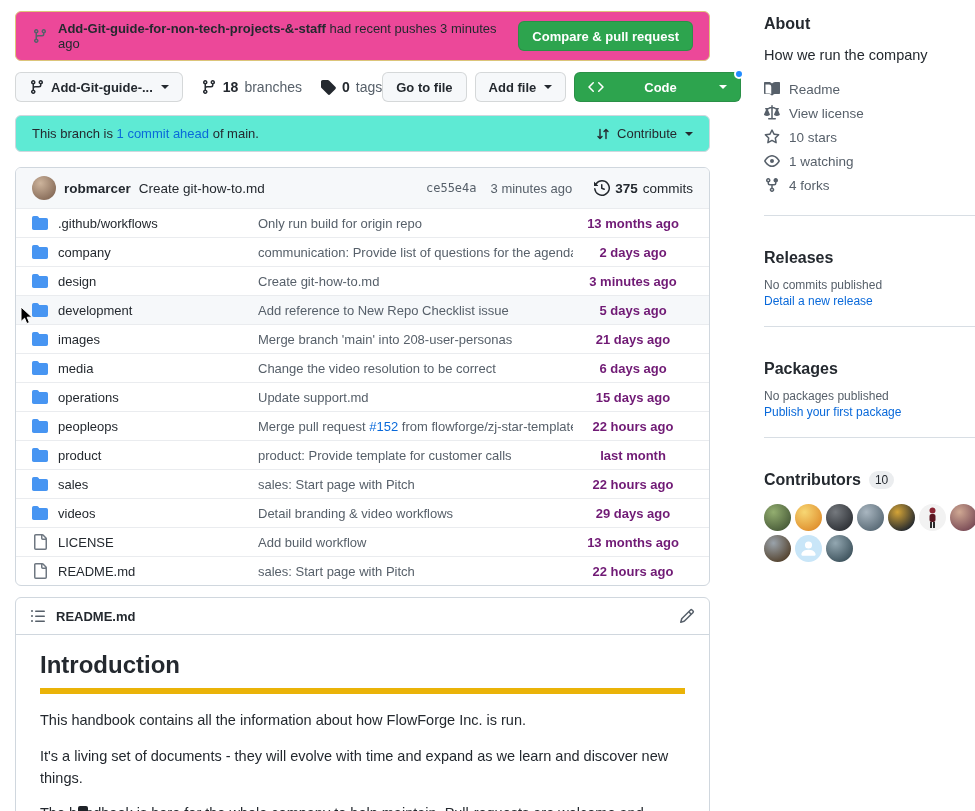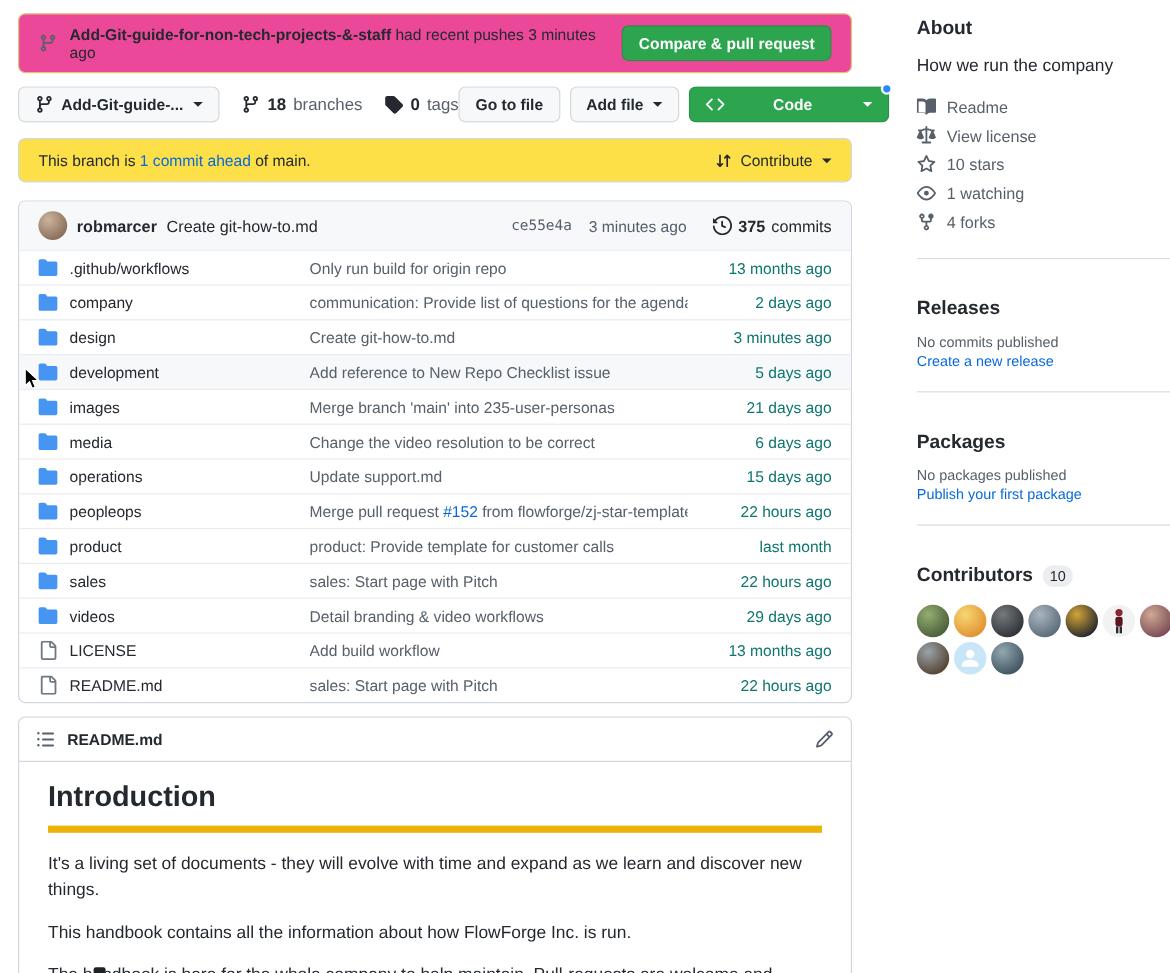--- a/index.html
+++ b/index.html
@@ -35,21 +35,21 @@
     font-size:14px; color:#24292f; }
   .controls .group b { font-weight:600; }
   .controls .spacer { flex:1; }
   .controls .right { display:flex; gap:8px; }
   .code-btn { position:relative;gap:40px; }
   .code-btn .notif-dot { position:absolute; top:-4px; right:-4px; width:10px; height:10px;
     border-radius:50%; background:#218bff; border:2px solid #fff; }
 
   
   .branch-status { margin-top:13px; height:37px; display:flex; align-items:center;
-    padding:0 16px; background:#fde047; border:1px solid #d0d7de; border-radius:6px; font-size:13px; }
+    padding:0 16px; background:#5eead4; border:1px solid #d0d7de; border-radius:6px; font-size:13px; }
   .branch-status .spacer { flex:1; }
   .contribute { display:flex; align-items:center; gap:6px; font-size:13px; color:#24292f; cursor:pointer; }
 
   
   .file-box { margin-top:15px; border:1px solid #d0d7de; border-radius:6px; overflow:hidden; background:#fff; }
   .commit-header { height:40px; background:#f6f8fa; display:flex; align-items:center;
     gap:8px; padding:0 16px; font-size:13.5px; }
   .avatar-sm { width:24px; height:24px; border-radius:50%; flex:none;
     background:radial-gradient(circle at 35% 30%, #cdb49c 0%, #8a6f5c 75%); }
   .commit-header .author { font-weight:600; }
@@ -60,21 +60,21 @@
   .commit-header .commits b { font-weight:700; }
 
   .file-row { height:29px; display:flex; align-items:center; padding:0 16px;
     border-top:1px solid #eaecef; font-size:13px; cursor:pointer; }
   .file-row.hover { background:#f6f8fa; }
   .file-row .ic { width:16px; flex:none; display:flex; }
   .file-row .icon-file { display:none; }
   .file-row.file .icon-file { display:flex; }
   .file-row .fname { width:200px; margin-left:10px; flex:none; color:#24292f; }
   .file-row .fmsg { flex:1; color:#57606a; white-space:nowrap; overflow:hidden; }
-  .file-row .fage { width:120px; text-align:right; color:#0f766e; flex:none; }
+  .file-row .fage { width:120px; text-align:center; color:#701a75; flex:none;font-weight:bold; }
 
   
   .readme-box { margin-top:11px; border:1px solid #d0d7de; border-radius:6px; background:#fff; height:240px; }
   .readme-header { height:37px; display:flex; align-items:center; gap:10px; padding:0 14px;
     border-bottom:1px solid #d0d7de; font-size:13px; font-weight:600; }
   .readme-header .spacer { flex:1; }
   .readme-body { padding:16px 24px; }
   .readme-body h1 { font-size:24px; font-weight:600; padding-bottom:9px; margin-bottom:16px;
     border-bottom:6px solid #eab308; }
   .readme-body p { font-size:14.5px; line-height:1.5; margin-bottom:14px; color:#24292f; }
@@ -256,21 +256,21 @@
   </div>
 
   <div class="file-row folder">
     <span class="ic icon-folder">
       <svg width="16" height="16" viewBox="0 0 16 16" fill="#4795f2">
               <path d="M1.75 1A1.75 1.75 0 000 2.75v10.5C0 14.216.784 15 1.75 15h12.5A1.75 1.75 0 0016 13.25v-8.5A1.75 1.75 0 0014.25 3H7.5a.25.25 0 01-.2-.1l-.9-1.2A1.75 1.75 0 005 1H1.75z"></path>
             </svg>
     </span>
 
     <span class="fname">images</span>
-    <span class="fmsg"><span>Merge branch 'main' into 235-user-personas</span><a class="link"></a><span></span></span>
+    <span class="fmsg"><span>Merge branch 'main' into 208-user-personas</span><a class="link"></a><span></span></span>
     <span class="fage">21 days ago</span>
   </div>
 
   <div class="file-row folder">
     <span class="ic icon-folder">
       <svg width="16" height="16" viewBox="0 0 16 16" fill="#4795f2">
               <path d="M1.75 1A1.75 1.75 0 000 2.75v10.5C0 14.216.784 15 1.75 15h12.5A1.75 1.75 0 0016 13.25v-8.5A1.75 1.75 0 0014.25 3H7.5a.25.25 0 01-.2-.1l-.9-1.2A1.75 1.75 0 005 1H1.75z"></path>
             </svg>
     </span>
 
@@ -375,22 +375,22 @@
       <span>README.md</span>
       <span class="spacer"></span>
       <span>
         <svg width="16" height="16" viewBox="0 0 16 16" fill="#57606a">
             <path d="M11.013 1.427a1.75 1.75 0 012.474 0l1.086 1.086a1.75 1.75 0 010 2.474l-8.61 8.61c-.21.21-.47.364-.756.445l-3.251.93a.75.75 0 01-.927-.928l.929-3.25a1.75 1.75 0 01.445-.758l8.61-8.61zm.176 4.823L9.75 4.81l-6.286 6.287a.253.253 0 00-.064.108l-.558 1.953 1.953-.558a.253.253 0 00.108-.064l6.286-6.286zm1.238-3.763a.25.25 0 00-.354 0L10.811 3.75l1.439 1.44 1.263-1.263a.25.25 0 000-.354l-1.086-1.086z"></path>
           </svg>
       </span>
     </div>
     <div class="readme-body">
       <h1>Introduction</h1>
+      <p>This handbook contains all the information about how FlowForge Inc. is run.</p>
       <p>It's a living set of documents - they will evolve with time and expand as we learn and discover new things.</p>
-      <p>This handbook contains all the information about how FlowForge Inc. is run.</p>
       <p>The handbook is here for the whole company to help maintain. Pull-requests are welcome and strongly encouraged.</p>
     </div>
   </div>
 </div>
 
 <div class="next-section-fragment"></div>
 
 <div class="sidebar">
   <div class="sb-about">
     <h2>About</h2>
@@ -437,21 +437,21 @@
         <span>4 forks</span>
       </li>
     </ul>
   </div>
 
   <hr class="sb-divider">
 
   <div class="sb-section">
     <h2>Releases</h2>
     <div class="empty">No commits published</div>
-    <a class="link sb-link">Create a new release</a>
+    <a class="link sb-link">Detail a new release</a>
   </div>
 
   <hr class="sb-divider">
 
   <div class="sb-section">
     <h2>Packages</h2>
     <div class="empty">No packages published</div>
     <a class="link sb-link">Publish your first package</a>
   </div>
 

